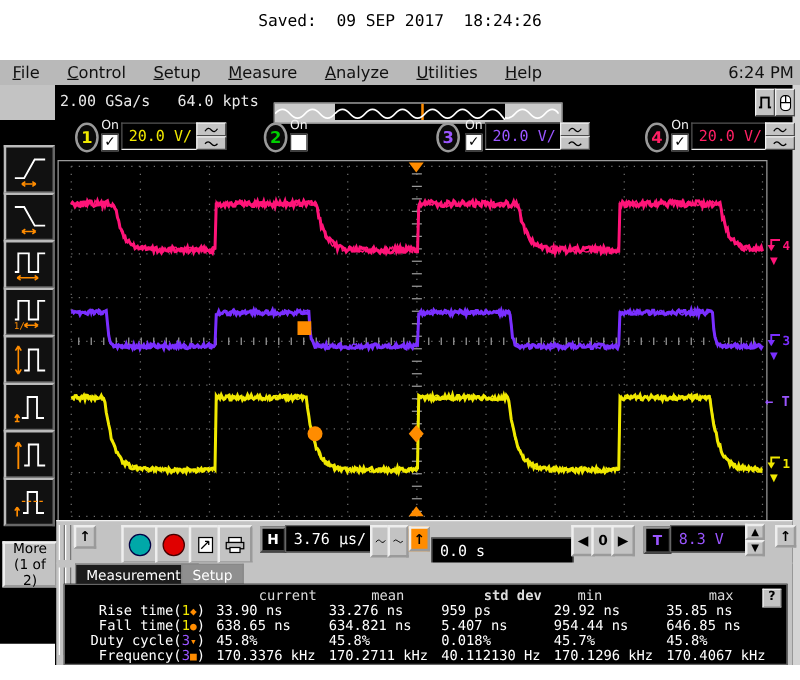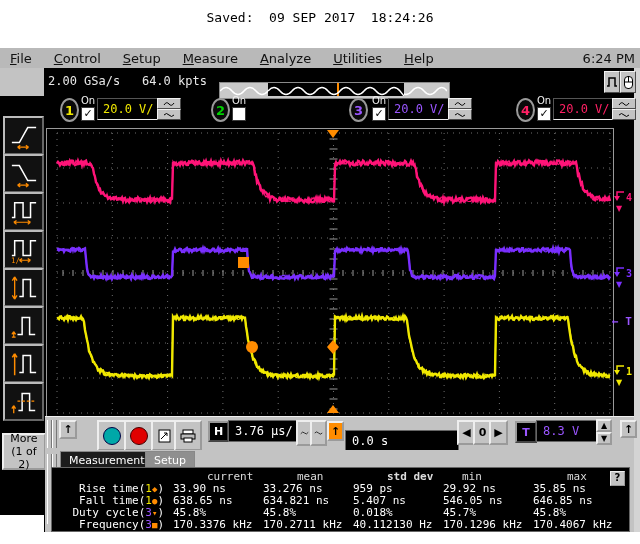--- a/index.html
+++ b/index.html
@@ -474,21 +474,21 @@
         <span class="mcell" style="left:211px;">33.276 ns</span>
         <span class="mcell" style="left:301px;">959 ps</span>
         <span class="mcell" style="left:391px;">29.92 ns</span>
         <span class="mcell" style="left:481px;">35.85 ns</span>
       </div>
       <div class="mrow" style="top:26px;">
         <span class="mlabel"><span>Fall time(</span><span style="color: rgb(240, 232, 0);">1</span><span class="mk">●</span><span>)</span></span>
         <span class="mcell" style="left:121px;">638.65 ns</span>
         <span class="mcell" style="left:211px;">634.821 ns</span>
         <span class="mcell" style="left:301px;">5.407 ns</span>
-        <span class="mcell" style="left:391px;">546.05 ns</span>
+        <span class="mcell" style="left:391px;">954.44 ns</span>
         <span class="mcell" style="left:481px;">646.85 ns</span>
       </div>
       <div class="mrow" style="top:38px;">
         <span class="mlabel"><span>Duty cycle(</span><span style="color: rgb(154, 85, 255);">3</span><span class="mk">▾</span><span>)</span></span>
         <span class="mcell" style="left:121px;">45.8%</span>
         <span class="mcell" style="left:211px;">45.8%</span>
         <span class="mcell" style="left:301px;">0.018%</span>
         <span class="mcell" style="left:391px;">45.7%</span>
         <span class="mcell" style="left:481px;">45.8%</span>
       </div>

